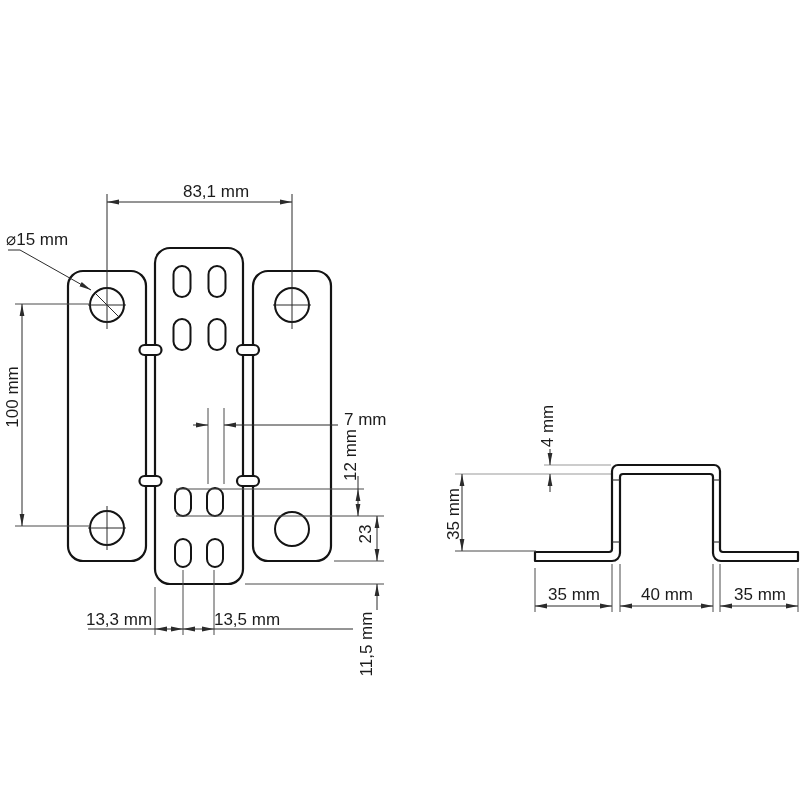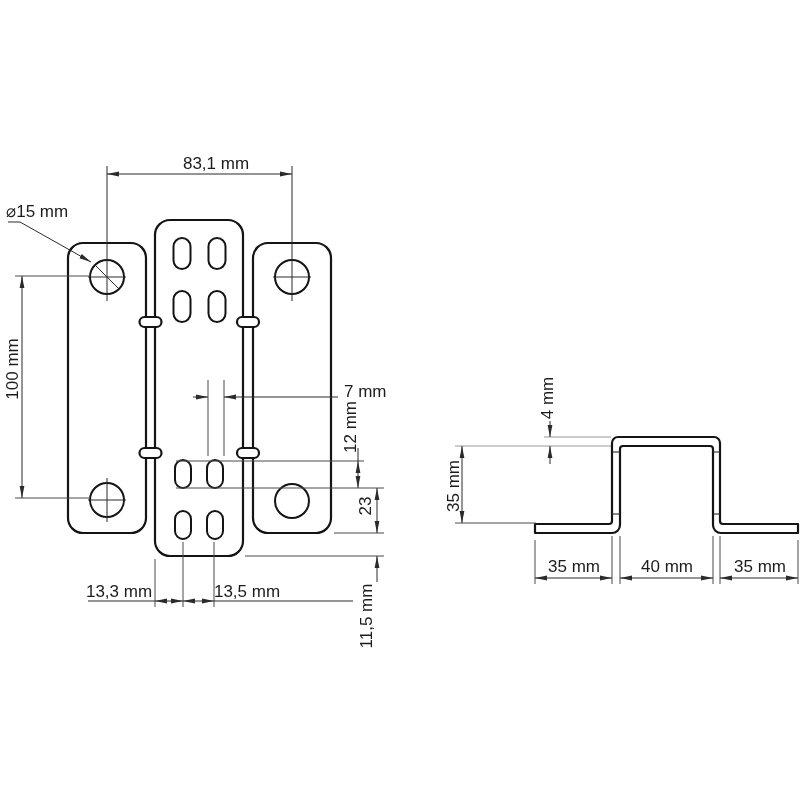--- a/index.html
+++ b/index.html
@@ -1,16 +1,16 @@
 <!DOCTYPE html>
 <html><head>
 <meta charset="utf-8">
 <style>
   html,body{margin:0;padding:0;background:#fff;}
-  .stage{width:800px;height:734px;background:#86efac;position:relative;overflow:hidden;}
+  .stage{width:800px;height:734px;background:#86efac;position:relative;overflow:hidden;margin-top:28px;}
   svg{display:block;}
   text{font-family:"Liberation Sans","DejaVu Sans",sans-serif;font-size:17px;fill:#1c1c1c;}
   .outline{fill:#fff;stroke:#141414;stroke-width:2.2;stroke-linejoin:round;}
   .thin{fill:none;stroke:#141414;stroke-width:2;}
   .cl{stroke:#2b2b2b;stroke-width:1;fill:none;}
   .dim{stroke:#2b2b2b;stroke-width:1;fill:none;}
   .ext{stroke:#4a4a4a;stroke-width:1;fill:none;}
   .extgray{stroke:#9a9a9a;stroke-width:1.2;fill:none;}
   .tick{stroke:#2b2b2b;stroke-width:1.1;fill:none;}
 </style>

